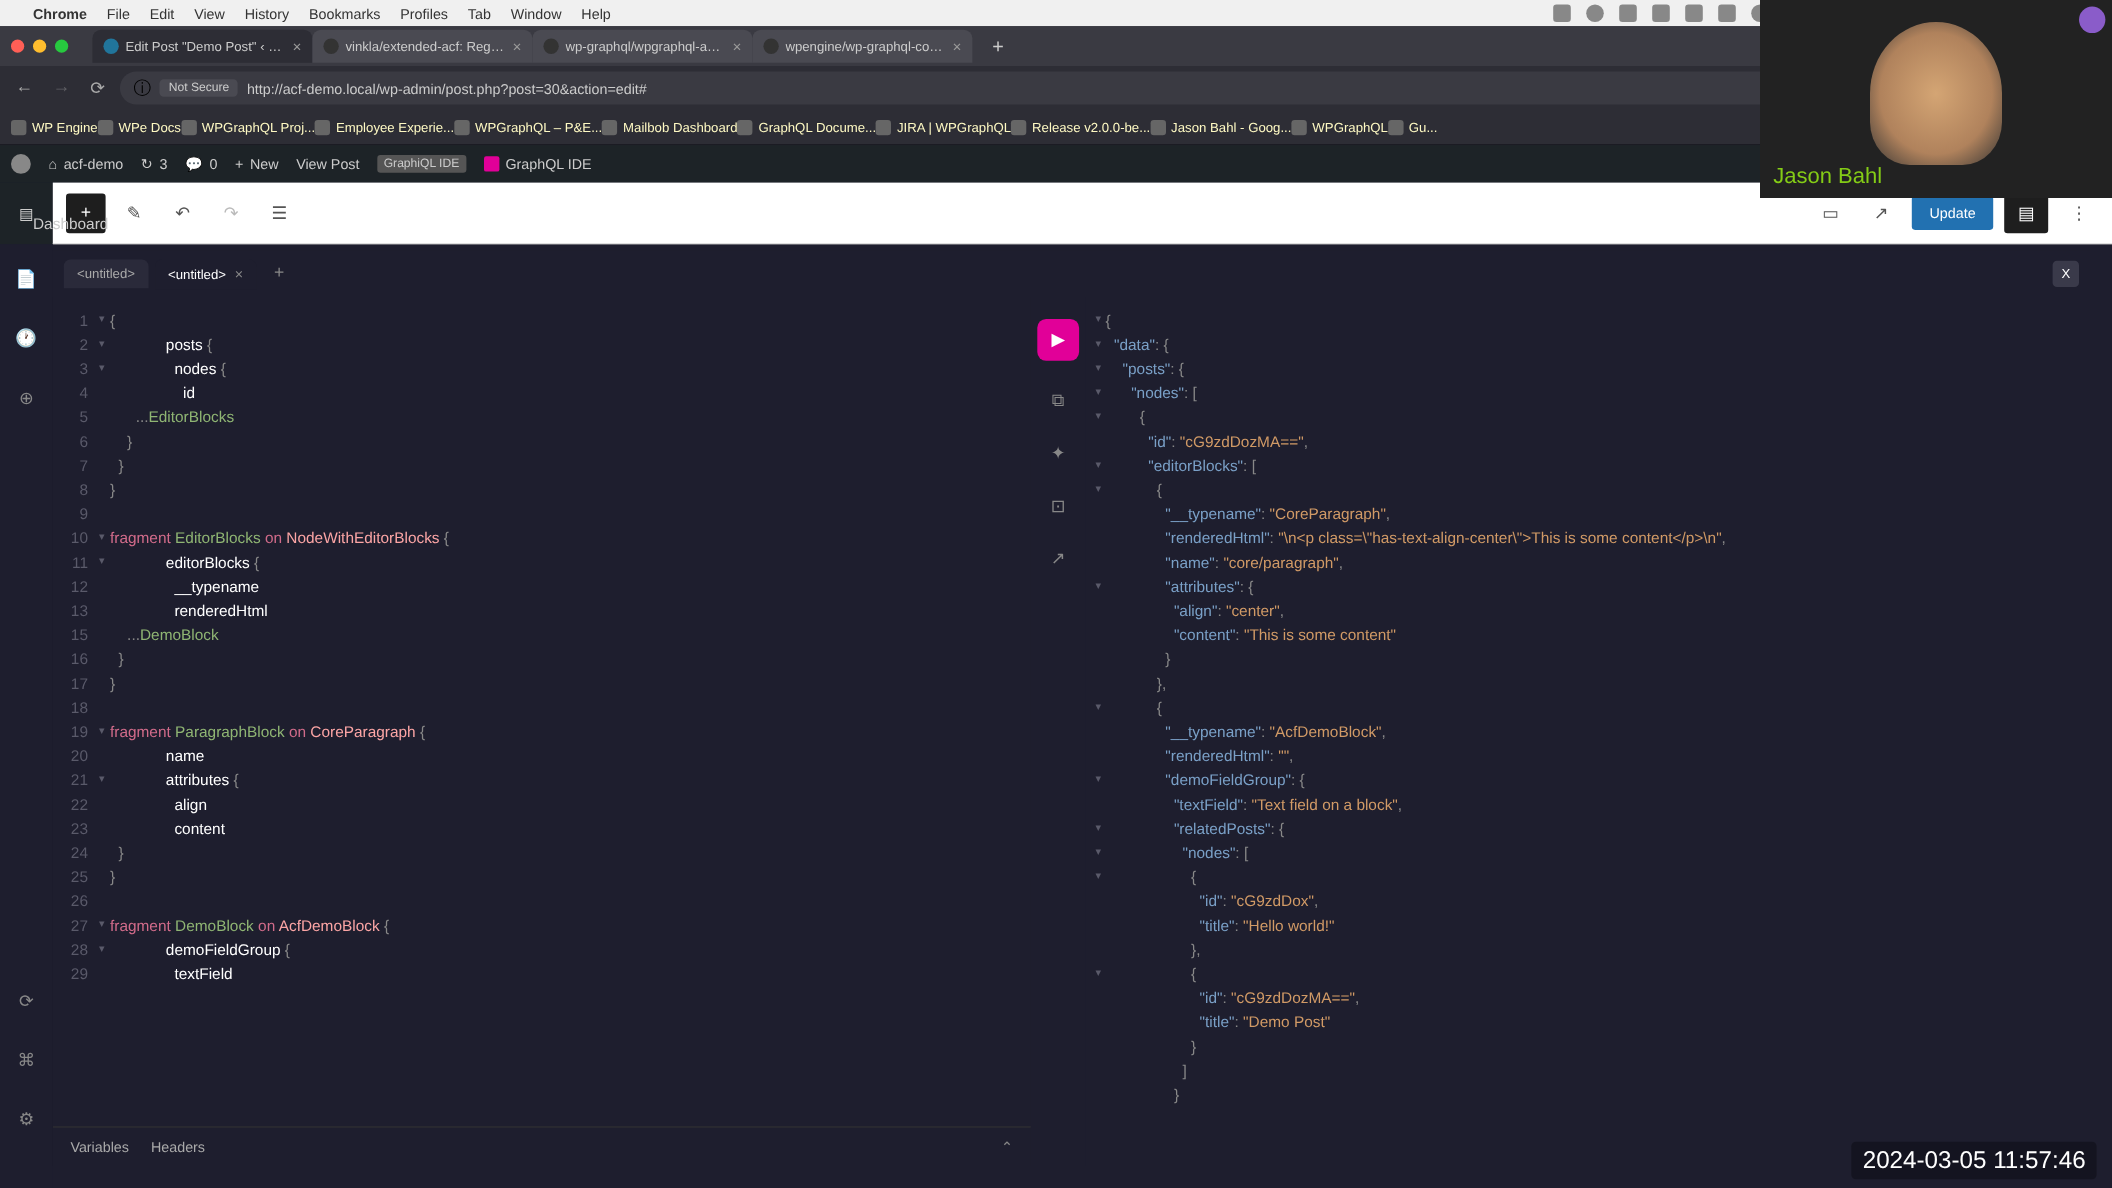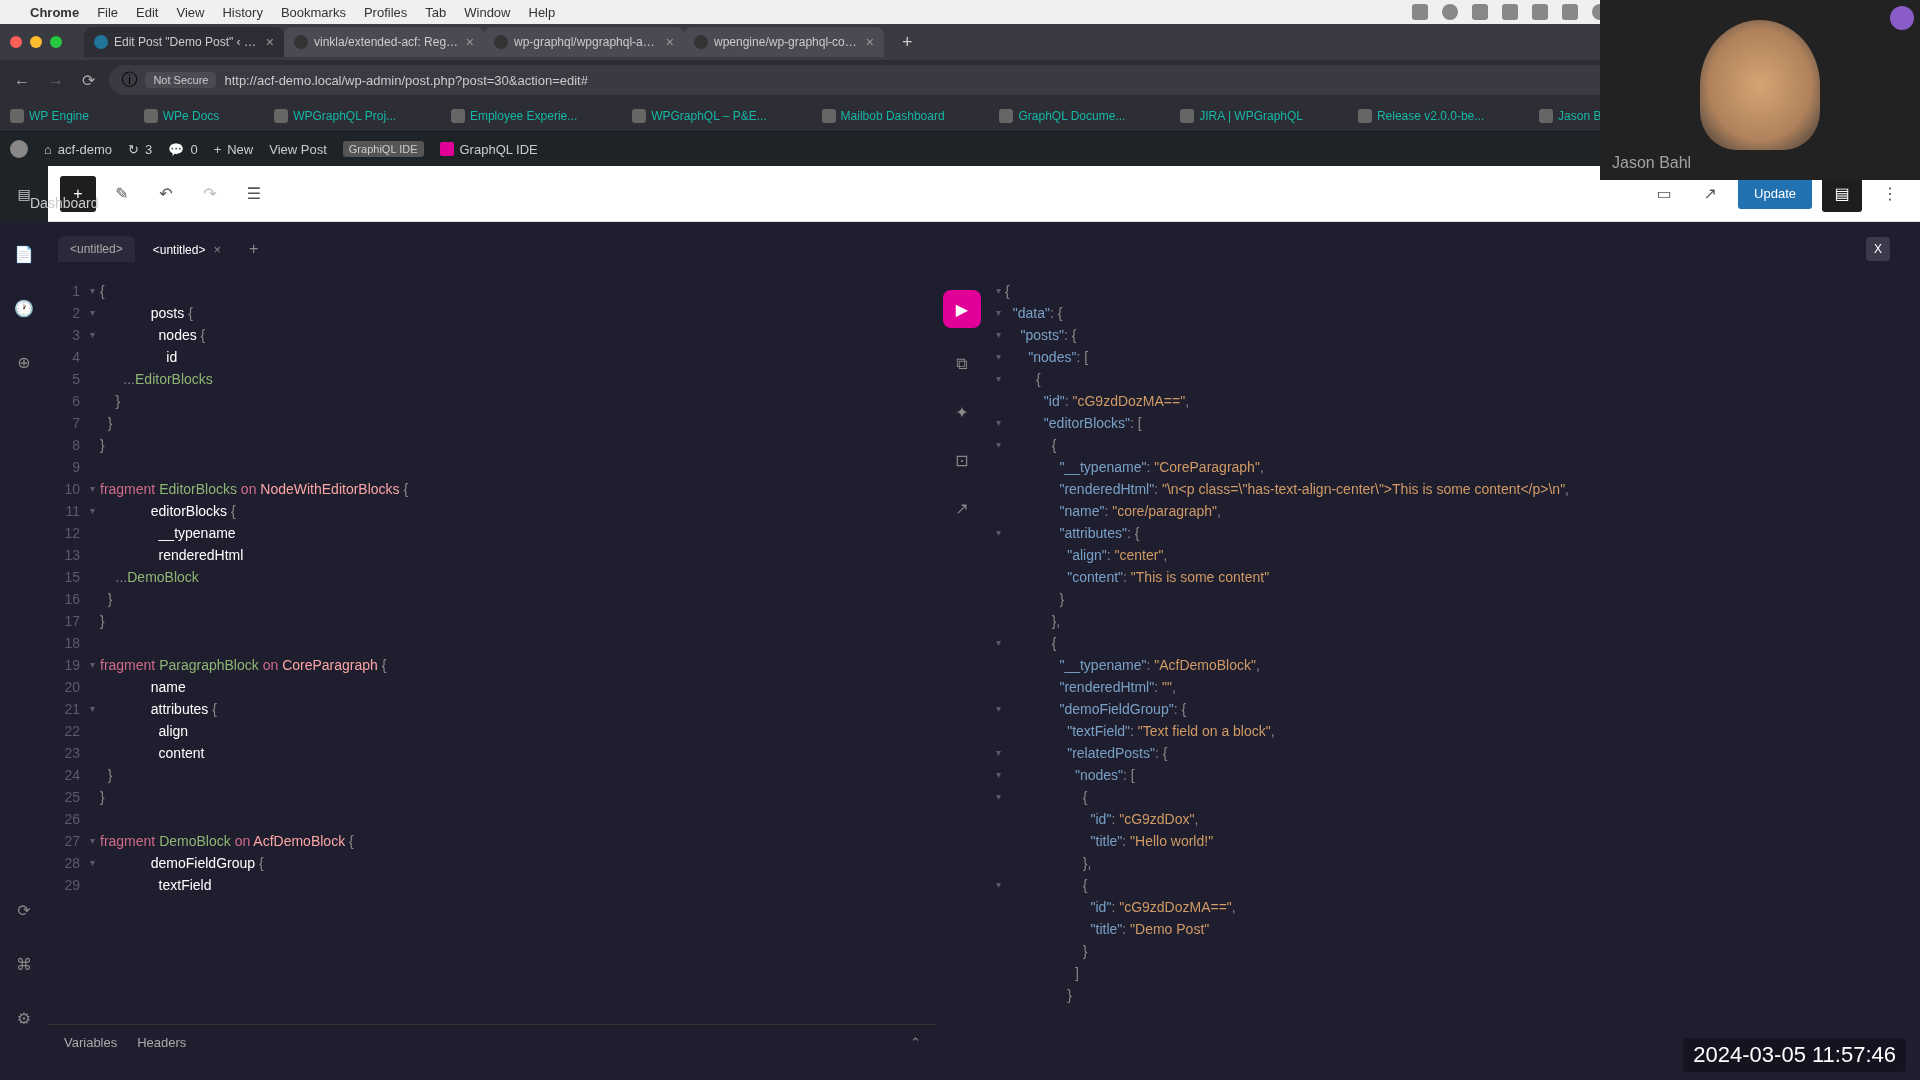--- a/index.html
+++ b/index.html
@@ -31,21 +31,21 @@
 .tab .close { color: #999; font-size: 14px; cursor: pointer; }
 .newtab { color: #ccc; font-size: 18px; padding: 0 10px; cursor: pointer; }
 
 .url-bar { height: 40px; background: #2d2d35; display: flex; align-items: center; padding: 0 10px; gap: 10px; }
 .url-bar .nav-btn { color: #aaa; font-size: 16px; cursor: pointer; padding: 4px; }
 .url-field { flex: 1; background: #3a3a42; height: 30px; border-radius: 15px; display: flex; align-items: center; padding: 0 12px; gap: 8px; }
 .url-field .not-secure { background: #4a4a52; padding: 2px 8px; border-radius: 4px; font-size: 11px; color: #ccc; }
 .url-field .url-text { color: #ccc; font-size: 13px; }
 .url-field .star { margin-left: auto; color: #aaa; }
 
-.bookmarks-bar { height: 32px; background: #2d2d35; display: flex; align-items: center; padding: 0 10px; font-size: 12px; color: #14b8a6; border-bottom: 1px solid #1a1a22; justify-content: space-between; }
+.bookmarks-bar { height: 32px; background: #2d2d35; display: flex; align-items: center; padding: 0 10px; font-size: 12px; color: #fef9c3; border-bottom: 1px solid #1a1a22; }
 .bookmarks-bar .bm { display: flex; align-items: center; gap: 5px; cursor: pointer; }
 .bookmarks-bar .bm .ico { width: 14px; height: 14px; background: #666; border-radius: 3px; }
 
 
 .wp-adminbar { height: 34px; background: #1d2327; display: flex; align-items: center; padding: 0 10px; gap: 16px; font-size: 13px; color: #ccc; }
 .wp-adminbar .item { display: flex; align-items: center; gap: 6px; cursor: pointer; }
 .wp-adminbar .wp-logo { width: 18px; height: 18px; background: #888; border-radius: 50%; }
 .graphql-badge { background: #e10098; padding: 2px 6px; border-radius: 3px; font-size: 11px; }
 .graphql-badge.dim { background: #555; }
 
@@ -91,21 +91,21 @@
 
 .play-column { width: 50px; display: flex; flex-direction: column; align-items: center; padding-top: 20px; gap: 24px; }
 .play-btn { width: 38px; height: 38px; background: #e10098; border-radius: 8px; display: flex; align-items: center; justify-content: center; color: #fff; cursor: pointer;}
 .tool-btn { width: 24px; height: 24px; color: #888; cursor: pointer; display: flex; align-items: center; justify-content: center; font-size: 16px; }
 
 .result-panel { flex: 1; background: #1e1e2e; padding: 10px 0; font-family: 'Menlo','Monaco',monospace; font-size: 14px; line-height: 22px; color: #ccc; overflow: hidden;}
 
 
 .webcam { position: absolute; top: 0; right: 0; width: 320px; height: 180px; background: #222; display: flex; align-items: flex-end; justify-content: flex-start; }
 .webcam .avatar { position: absolute; top: 6px; right: 6px; width: 24px; height: 24px; border-radius: 50%; background: #8a5cc9; }
-.webcam .name { color: #a3a3a3; font-size: 16px; padding: 8px 12px; font-weight: 500;}
+.webcam .name { color: #84cc16; font-size: 20px; padding: 8px 12px; font-weight: 500;}
 .webcam .person { position: absolute; top: 20px; left: 50%; transform: translateX(-50%); width: 120px; height: 130px; background: radial-gradient(ellipse at center, #d4a574 0%, #b0825c 60%, #333 100%); border-radius: 50% 50% 30% 30%; }
 
 .timestamp { position: absolute; bottom: 8px; right: 14px; color: #fff; font-size: 22px; font-weight: 500; background: rgba(0,0,0,0.3); padding: 4px 10px; border-radius: 4px;}
 
 .dashboard-label { position: absolute; left: 30px; top: 195px; color: #ccc; font-size: 14px;}
 </style>
 </head>
 <body>
 
 <div class="mac-menubar">

